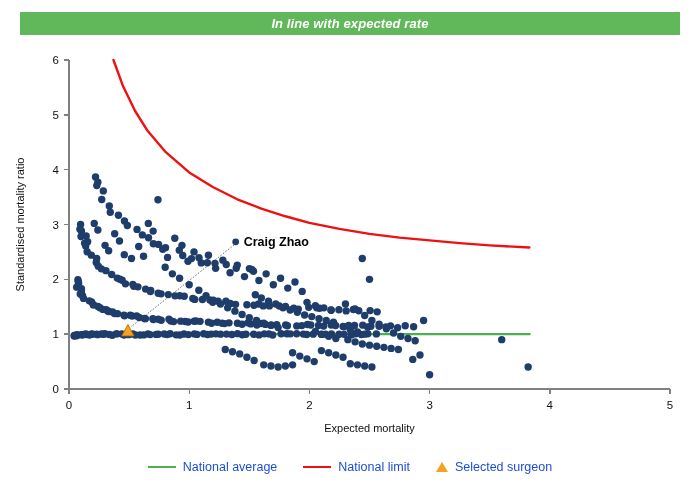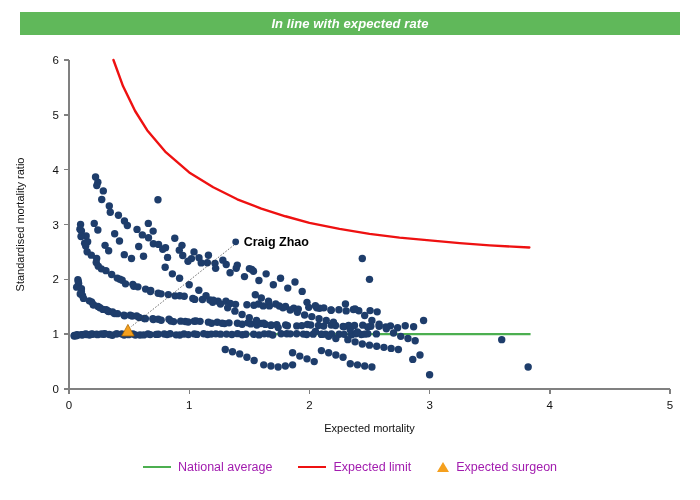--- a/index.html
+++ b/index.html
@@ -97,21 +97,21 @@
     gap: 26px;
   }
   .legend-item {
     display: flex;
     align-items: center;
     gap: 7px;
   }
   .legend-label {
     font-family: "Liberation Sans", sans-serif;
     font-size: 12.5px;
-    color: #a21caf;
+    color: #1d4ed8;
     white-space: nowrap;
   }
   .swatch-line {
     display: inline-block;
     width: 28px;
     height: 0;
     border-top-width: 2.2px;
     border-top-style: solid;
   }
   .swatch-dot {
@@ -544,21 +544,21 @@
       </svg>
   </div>
 
   <div class="legend" id="legend">
       <div class="legend-item">
         <span class="swatch-line" style="border-top-color: rgb(76, 175, 80);"></span>
         <span class="legend-label">National average</span>
       </div>
       <div class="legend-item">
         <span class="swatch-line" style="border-top-color: rgb(238, 17, 17);"></span>
-        <span class="legend-label">Expected limit</span>
+        <span class="legend-label">National limit</span>
       </div>
       <div class="legend-item">
         <span class="swatch-tri" style="border-bottom-color: rgb(245, 160, 30);"></span>
-        <span class="legend-label">Expected surgeon</span>
+        <span class="legend-label">Selected surgeon</span>
       </div>
     </div>
 
 </div>
 
 </body></html>

